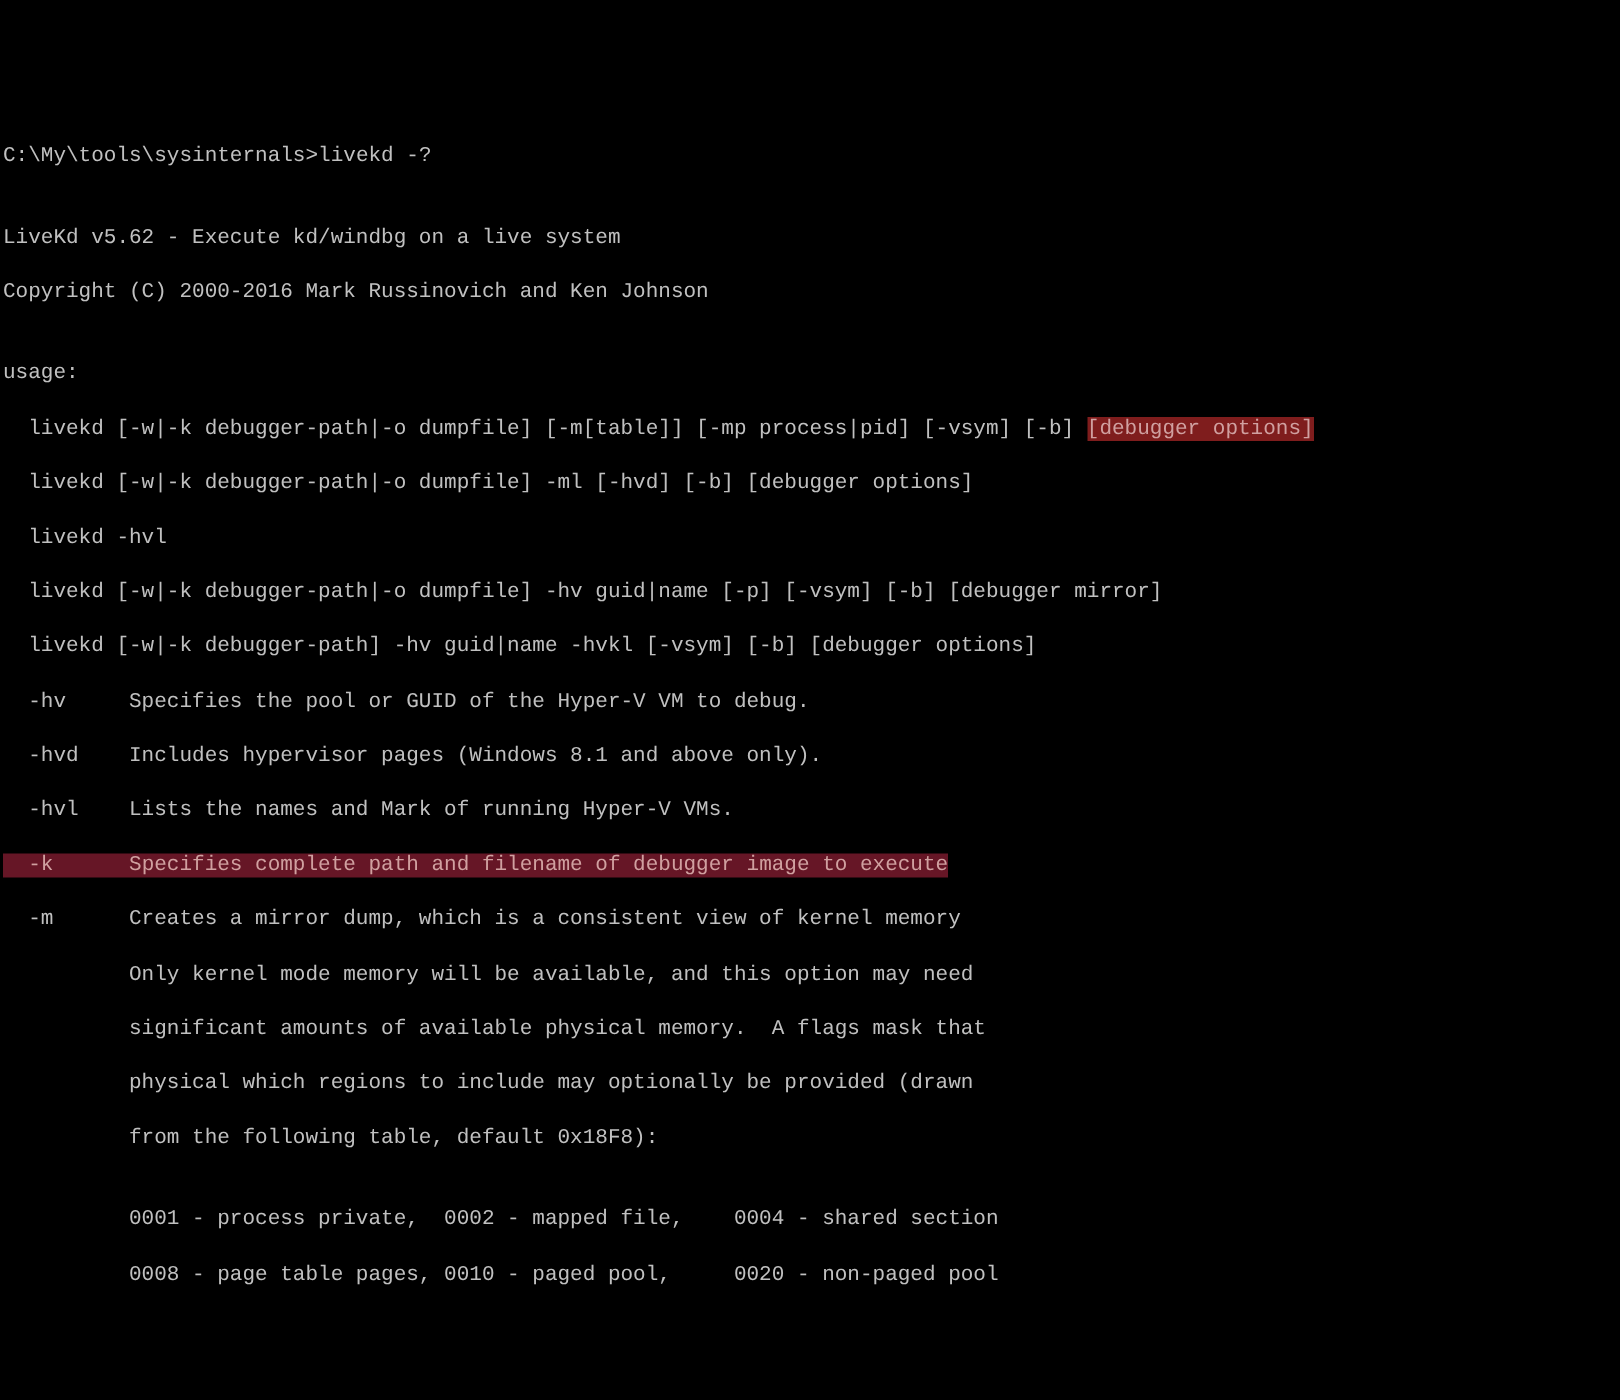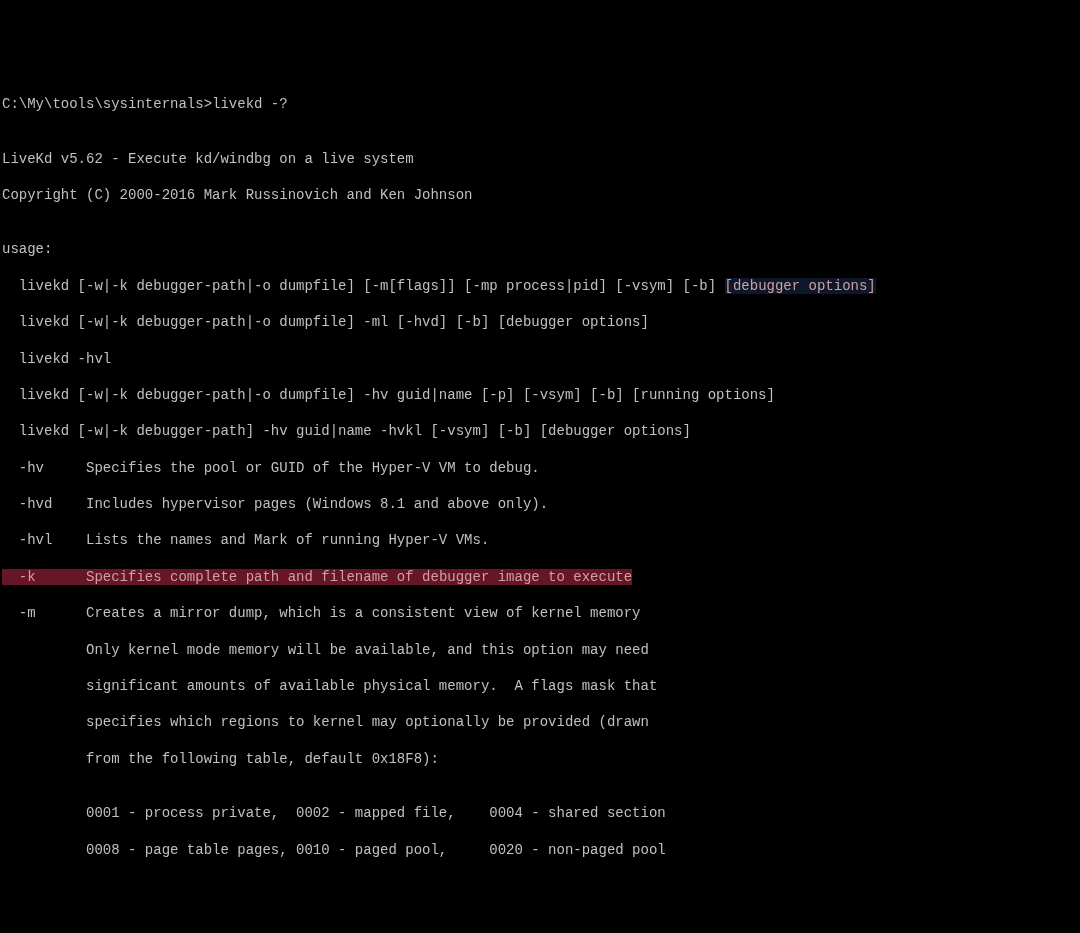--- a/index.html
+++ b/index.html
@@ -12,21 +12,21 @@
       line-height: 1.3;
       width: 1080px;
       height: 933px;
       overflow: hidden;
       white-space: pre;
     }
     .terminal {
       padding: 4px 2px;
     }
     .highlight-dark {
-      background-color: #0f172a;
+      background-color: #7f1d1d;
       color: #d0a0a0;
     }
     .highlight-light {
       background-color: #661626;
       color: #d0a0a0;
     }
     .line {
       display: block;
     }
   </style>
@@ -35,33 +35,33 @@
 
 
 
 <div class="terminal">
 <span class="line"><span>C:\My\tools\sysinternals&gt;</span><span>livekd -?</span></span>
 <span class="line"></span>
 <span class="line">LiveKd v5.62 - Execute kd/windbg on a live system</span>
 <span class="line">Copyright (C) 2000-2016 Mark Russinovich and Ken Johnson</span>
 <span class="line"></span>
 <span class="line">usage:</span>
-<span class="line"><span>  livekd [-w|-k debugger-path|-o dumpfile] [-m[flags]] [-mp process|pid] [-vsym] [-b] </span><span class="highlight-dark">[debugger options]</span></span>
+<span class="line"><span>  livekd [-w|-k debugger-path|-o dumpfile] [-m[table]] [-mp process|pid] [-vsym] [-b] </span><span class="highlight-dark">[debugger options]</span></span>
 <span class="line">  livekd [-w|-k debugger-path|-o dumpfile] -ml [-hvd] [-b] [debugger options]</span>
 <span class="line">  livekd -hvl</span>
-<span class="line">  livekd [-w|-k debugger-path|-o dumpfile] -hv guid|name [-p] [-vsym] [-b] [running options]</span>
+<span class="line">  livekd [-w|-k debugger-path|-o dumpfile] -hv guid|name [-p] [-vsym] [-b] [debugger mirror]</span>
 <span class="line">  livekd [-w|-k debugger-path] -hv guid|name -hvkl [-vsym] [-b] [debugger options]</span>
 <span class="line">  -hv     Specifies the pool or GUID of the Hyper-V VM to debug.</span>
 <span class="line">  -hvd    Includes hypervisor pages (Windows 8.1 and above only).</span>
 <span class="line">  -hvl    Lists the names and Mark of running Hyper-V VMs.</span>
 <span class="line"><span class="highlight-light">  -k</span><span class="highlight-light">      Specifies complete path and filename of debugger image to execute</span></span>
 <span class="line">  -m      Creates a mirror dump, which is a consistent view of kernel memory</span>
 <span class="line">          Only kernel mode memory will be available, and this option may need</span>
 <span class="line">          significant amounts of available physical memory.  A flags mask that</span>
-<span class="line">          specifies which regions to kernel may optionally be provided (drawn</span>
+<span class="line">          physical which regions to include may optionally be provided (drawn</span>
 <span class="line">          from the following table, default 0x18F8):</span>
 <span class="line"></span>
 <span class="line">          0001 - process private,  0002 - mapped file,    0004 - shared section</span>
 <span class="line">          0008 - page table pages, 0010 - paged pool,     0020 - non-paged pool</span>
 
 
 <span class="line"></span>
 
 
 

